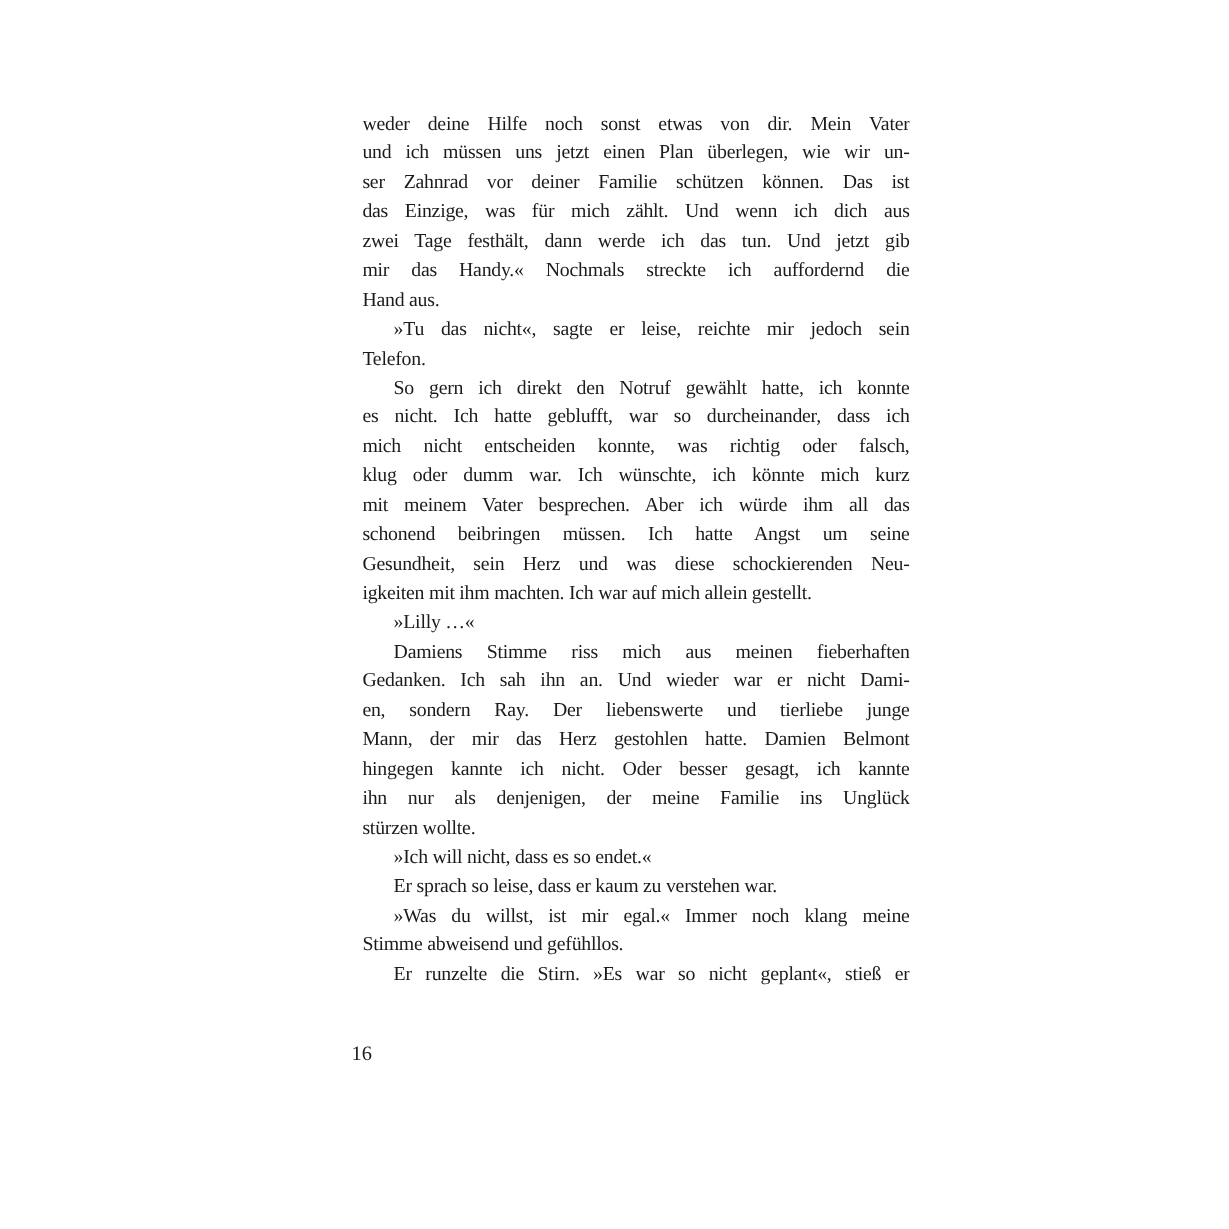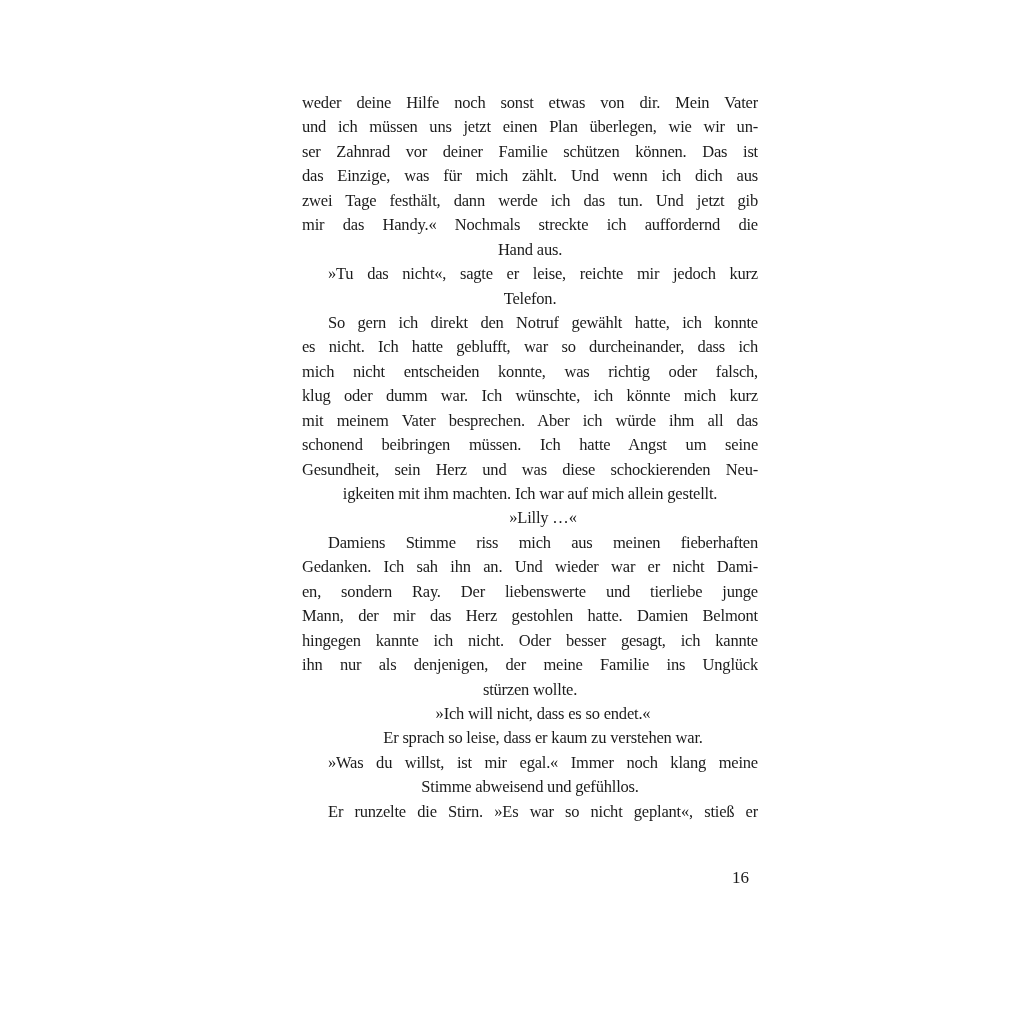--- a/index.html
+++ b/index.html
@@ -21,52 +21,52 @@
     left: 302px;
     top: 91px;
     width: 456px;
     font-size: 16.5px;
     letter-spacing: -0.2px;
     line-height: 24.45px;
   }
   .line {
     height: 24.45px;
     overflow: hidden;
-    text-align: center;
+    text-align: left;
   }
   .line.just {
     text-align: justify;
     text-align-last: justify;
   }
   .line.indent {
     padding-left: 26px;
   }
   .page-number {
     position: absolute;
     left: 293px;
     top: 866px;
     width: 456px;
-    text-align: right;
+    text-align: left;
     font-size: 17px;
     line-height: 24px;
   }
 </style>
 </head>
 <body>
 
 <div class="book-page">
   <div class="text-block">
       <div class="line just">weder deine Hilfe noch sonst etwas von dir. Mein Vater</div>
       <div class="line just">und ich müssen uns jetzt einen Plan überlegen, wie wir un-</div>
       <div class="line just">ser Zahnrad vor deiner Familie schützen können. Das ist</div>
       <div class="line just">das Einzige, was für mich zählt. Und wenn ich dich aus</div>
       <div class="line just">zwei Tage festhält, dann werde ich das tun. Und jetzt gib</div>
       <div class="line just">mir das Handy.« Nochmals streckte ich auffordernd die</div>
       <div class="line">Hand aus.</div>
-      <div class="line just indent">»Tu das nicht«, sagte er leise, reichte mir jedoch kurz</div>
+      <div class="line just indent">»Tu das nicht«, sagte er leise, reichte mir jedoch sein</div>
       <div class="line">Telefon.</div>
       <div class="line just indent">So gern ich direkt den Notruf gewählt hatte, ich konnte</div>
       <div class="line just">es nicht. Ich hatte geblufft, war so durcheinander, dass ich</div>
       <div class="line just">mich nicht entscheiden konnte, was richtig oder falsch,</div>
       <div class="line just">klug oder dumm war. Ich wünschte, ich könnte mich kurz</div>
       <div class="line just">mit meinem Vater besprechen. Aber ich würde ihm all das</div>
       <div class="line just">schonend beibringen müssen. Ich hatte Angst um seine</div>
       <div class="line just">Gesundheit, sein Herz und was diese schockierenden Neu-</div>
       <div class="line">igkeiten mit ihm machten. Ich war auf mich allein gestellt.</div>
       <div class="line indent">»Lilly …«</div>

